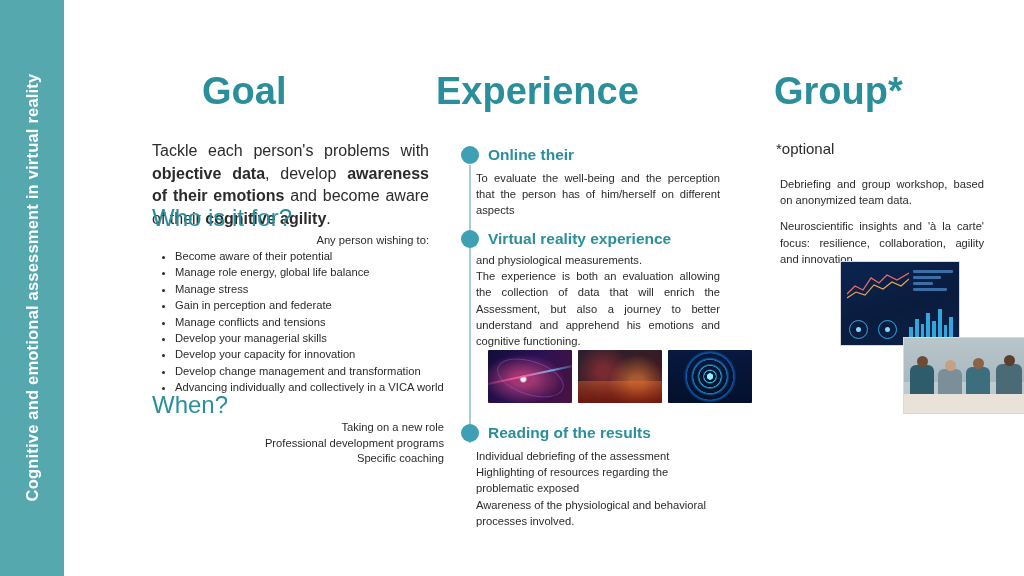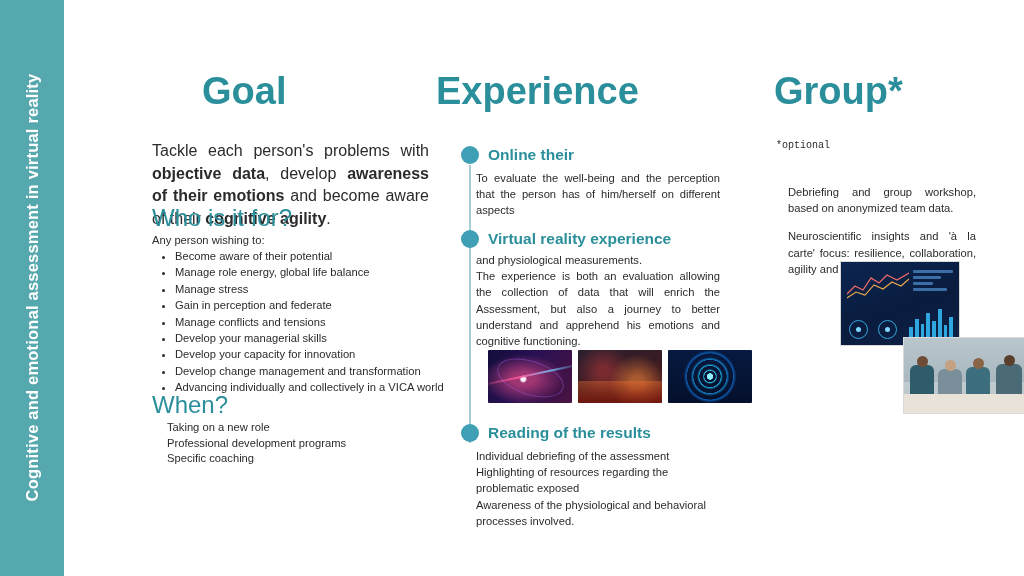--- a/index.html
+++ b/index.html
@@ -76,20 +76,21 @@
   .body-text {
     color: #2b2b2b;
     font-size: 16px;
     line-height: 1.42;
     text-align: justify;
   }
   .body-text-left {
     color: #2b2b2b;
     font-size: 11.2px;
     line-height: 1.42;
+    text-align: right;
   }
   b { font-weight: bold; }
 
   
   .col1 {
     position: absolute;
     left: 43px;
     top: 0;
     width: 300px;
   }
@@ -275,34 +276,33 @@
   .group-title {
     position: absolute;
     left: 0px;
     top: 72px;
   }
   .optional {
     position: absolute;
     left: 2px;
     top: 140px;
     color: #2b2b2b;
-    font-size: 10px;
-    font-family: Liberation Mono, monospace;
+    font-size: 15px;
   }
   .group-body {
     position: absolute;
     left: 2px;
     top: 172px;
     width: 212px;
     color: #2b2b2b;
     font-size: 11.2px;
     line-height: 1.45;
     text-align: justify;
   }
-  .group-body p { margin: 12px; }
+  .group-body p { margin: 4px; }
   .group-body p + p { margin-top: 10px; }
 
   
   .dash-img {
     position: absolute;
     left: 66px;
     top: 261px;
     width: 118px;
     height: 83px;
     background: linear-gradient(160deg, #0b2550 0%, #0a1c3e 55%, #0d2247 100%);

